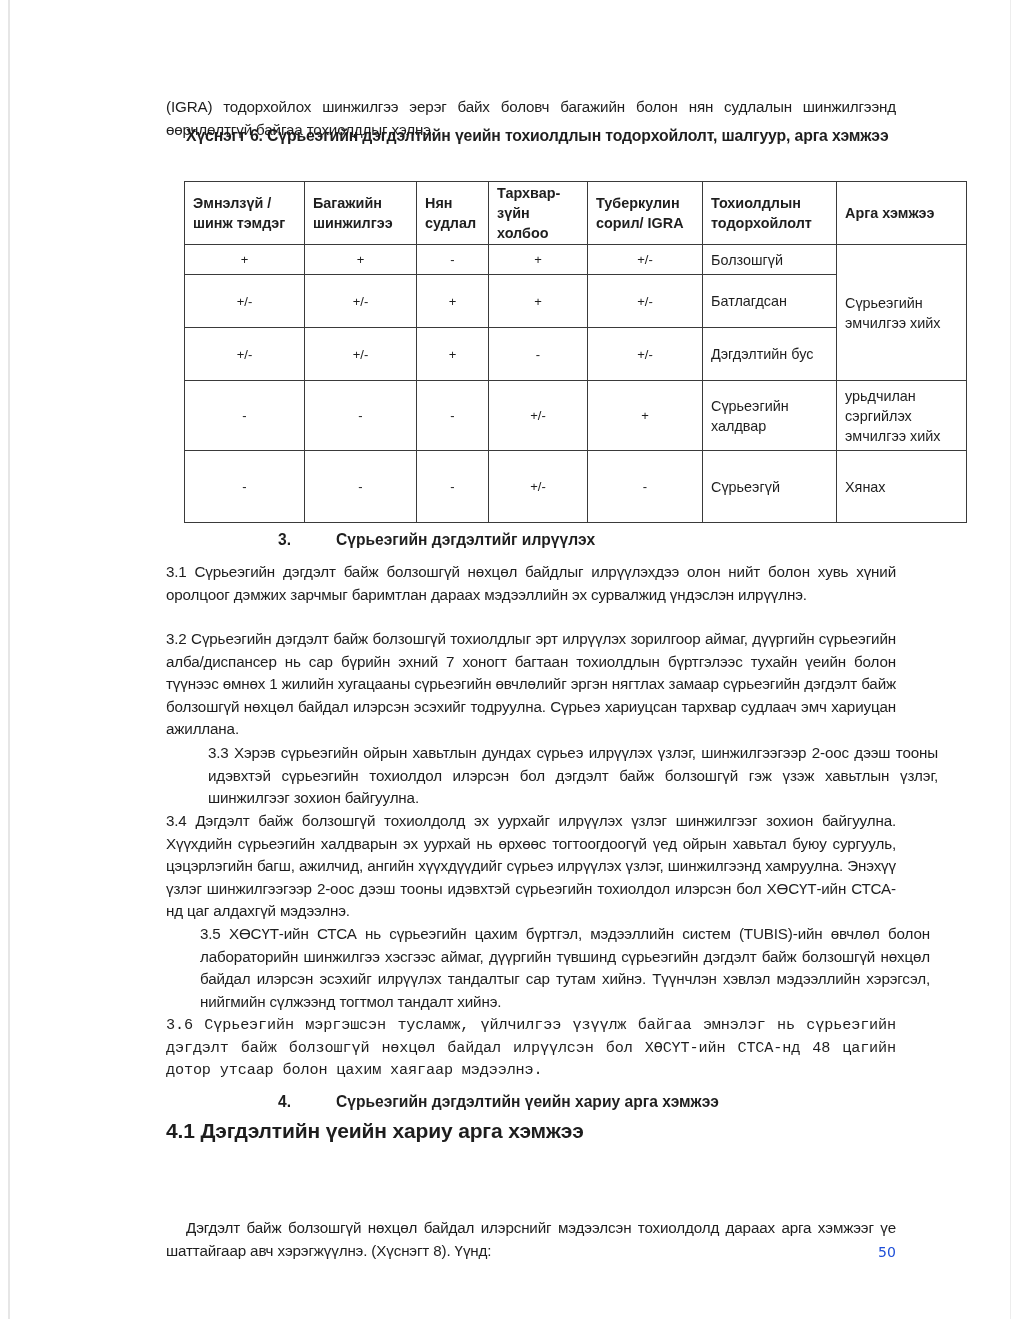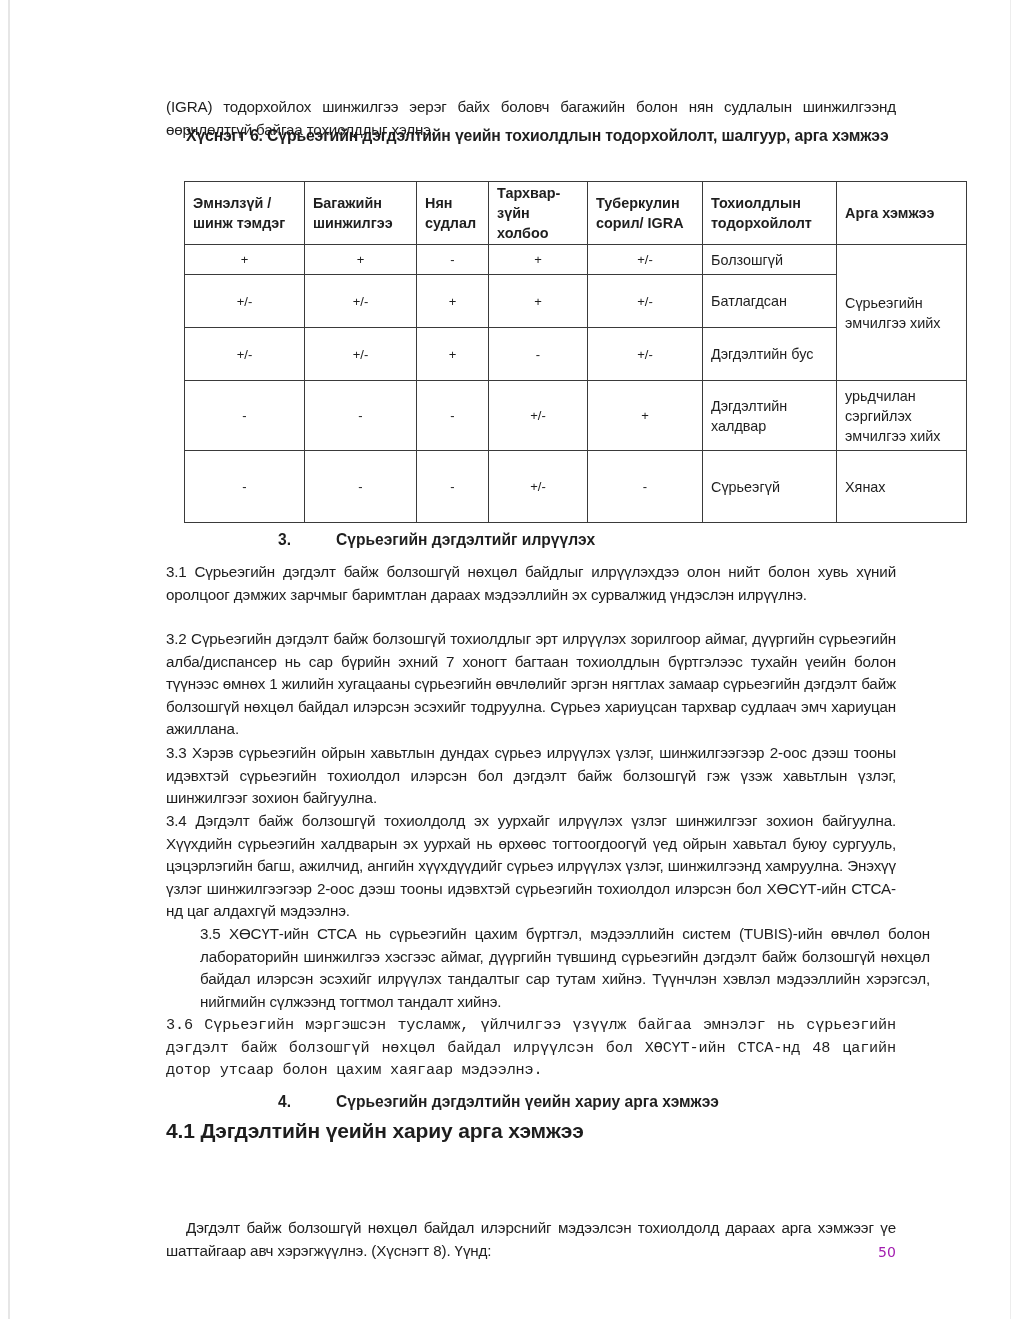--- a/index.html
+++ b/index.html
@@ -49,21 +49,21 @@
     font-weight: bold;
     text-align: left;
     line-height: 20px;
   }
   table.crit td.sym { text-align: center; font-size: 13px; }
   table.crit td.txtc { text-align: left; line-height: 20px; padding-left: 8px; }
   .page-num {
     position: absolute;
     left: 878px; top: 1244px;
     font-size: 14px;
-    color: #a21caf;
+    color: #1d4ed8;
     font-family: "DejaVu Sans", sans-serif;
   }
 </style>
 </head>
 <body>
 
 <div class="page-edge-left"></div>
 <div class="page-edge-right"></div>
 
 <div class="txt last" style="top:96px;">(IGRA) тодорхойлох шинжилгээ эерэг байх боловч багажийн болон нян судлалын шинжилгээнд өөрчлөлтгүй байгаа тохиолдлыг хэлнэ.</div>
@@ -116,21 +116,21 @@
       <td class="sym">-</td>
       <td class="sym">+/-</td>
       <td class="txtc">Дэгдэлтийн бус</td>
     </tr>
     <tr style="height:70px">
       <td class="sym">-</td>
       <td class="sym">-</td>
       <td class="sym">-</td>
       <td class="sym">+/-</td>
       <td class="sym">+</td>
-      <td class="txtc">Дэгдэлтийн халдвар</td>
+      <td class="txtc">Сүрьеэгийн халдвар</td>
       <td class="txtc">урьдчилан сэргийлэх эмчилгээ хийх</td>
     </tr>
     <tr style="height:72px">
       <td class="sym">-</td>
       <td class="sym">-</td>
       <td class="sym">-</td>
       <td class="sym">+/-</td>
       <td class="sym">-</td>
       <td class="txtc">Сүрьеэгүй</td>
       <td class="txtc">Хянах</td>
@@ -138,21 +138,21 @@
   </tbody>
 </table>
 
 <div class="heading" style="left:278px; top:531px;">
   <span class="num">3.</span>
   <span class="ttl">Сүрьеэгийн дэгдэлтийг илрүүлэх</span>
 </div>
 
 <div class="txt last" style="top:561px;">3.1 Сүрьеэгийн дэгдэлт байж болзошгүй нөхцөл байдлыг илрүүлэхдээ олон нийт болон хувь хүний оролцоог дэмжих зарчмыг баримтлан дараах мэдээллийн эх сурвалжид үндэслэн илрүүлнэ.</div>
 <div class="txt last" style="top:628px;">3.2 Сүрьеэгийн дэгдэлт байж болзошгүй тохиолдлыг эрт илрүүлэх зорилгоор аймаг, дүүргийн сүрьеэгийн алба/диспансер нь сар бүрийн эхний 7 хоногт багтаан тохиолдлын бүртгэлээс тухайн үеийн болон түүнээс өмнөх 1 жилийн хугацааны сүрьеэгийн өвчлөлийг эргэн нягтлах замаар сүрьеэгийн дэгдэлт байж болзошгүй нөхцөл байдал илэрсэн эсэхийг тодруулна. Сүрьеэ хариуцсан тархвар судлаач эмч хариуцан ажиллана.</div>
-<div class="txt last" style="top:742px;">3.3 Хэрэв сүрьеэгийн ойрын хавьтлын дундах сүрьеэ илрүүлэх үзлэг, шинжилгээгээр 2-оос дээш тооны идэвхтэй сүрьеэгийн тохиолдол илэрсэн бол дэгдэлт байж болзошгүй гэж үзэж хавьтлын үзлэг, шинжилгээг зохион байгуулна.</div>
+<div class="txt last" style="top:742px;margin-left:42px;">3.3 Хэрэв сүрьеэгийн ойрын хавьтлын дундах сүрьеэ илрүүлэх үзлэг, шинжилгээгээр 2-оос дээш тооны идэвхтэй сүрьеэгийн тохиолдол илэрсэн бол дэгдэлт байж болзошгүй гэж үзэж хавьтлын үзлэг, шинжилгээг зохион байгуулна.</div>
 <div class="txt last" style="top:810px;">3.4 Дэгдэлт байж болзошгүй тохиолдолд эх уурхайг илрүүлэх үзлэг шинжилгээг зохион байгуулна. Хүүхдийн сүрьеэгийн халдварын эх уурхай нь өрхөөс тогтоогдоогүй үед ойрын хавьтал буюу сургууль, цэцэрлэгийн багш, ажилчид, ангийн хүүхдүүдийг сүрьеэ илрүүлэх үзлэг, шинжилгээнд хамруулна. Энэхүү үзлэг шинжилгээгээр 2-оос дээш тооны идэвхтэй сүрьеэгийн тохиолдол илэрсэн бол ХӨСҮТ-ийн СТСА-нд цаг алдахгүй мэдээлнэ.</div>
 <div class="txt last" style="top:923px;margin-left:34px;">3.5 ХӨСҮТ-ийн СТСА нь сүрьеэгийн цахим бүртгэл, мэдээллийн систем (TUBIS)-ийн өвчлөл болон лабораторийн шинжилгээ хэсгээс аймаг, дүүргийн түвшинд сүрьеэгийн дэгдэлт байж болзошгүй нөхцөл байдал илэрсэн эсэхийг илрүүлэх тандалтыг сар тутам хийнэ. Түүнчлэн хэвлэл мэдээллийн хэрэгсэл, нийгмийн сүлжээнд тогтмол тандалт хийнэ.</div>
 <div class="txt last" style="top:1014px;font-family:Liberation Mono, monospace;">3.6 Сүрьеэгийн мэргэшсэн тусламж, үйлчилгээ үзүүлж байгаа эмнэлэг нь сүрьеэгийн дэгдэлт байж болзошгүй нөхцөл байдал илрүүлсэн бол ХӨСҮТ-ийн СТСА-нд 48 цагийн дотор утсаар болон цахим хаягаар мэдээлнэ.</div>
 
 <div class="heading" style="left:278px; top:1093px;">
   <span class="num">4.</span>
   <span class="ttl">Сүрьеэгийн дэгдэлтийн үеийн хариу арга хэмжээ</span>
 </div>
 
 <div class="txt bold" style="top:1120px; font-size:21px;">4.1 Дэгдэлтийн үеийн хариу арга хэмжээ</div>

